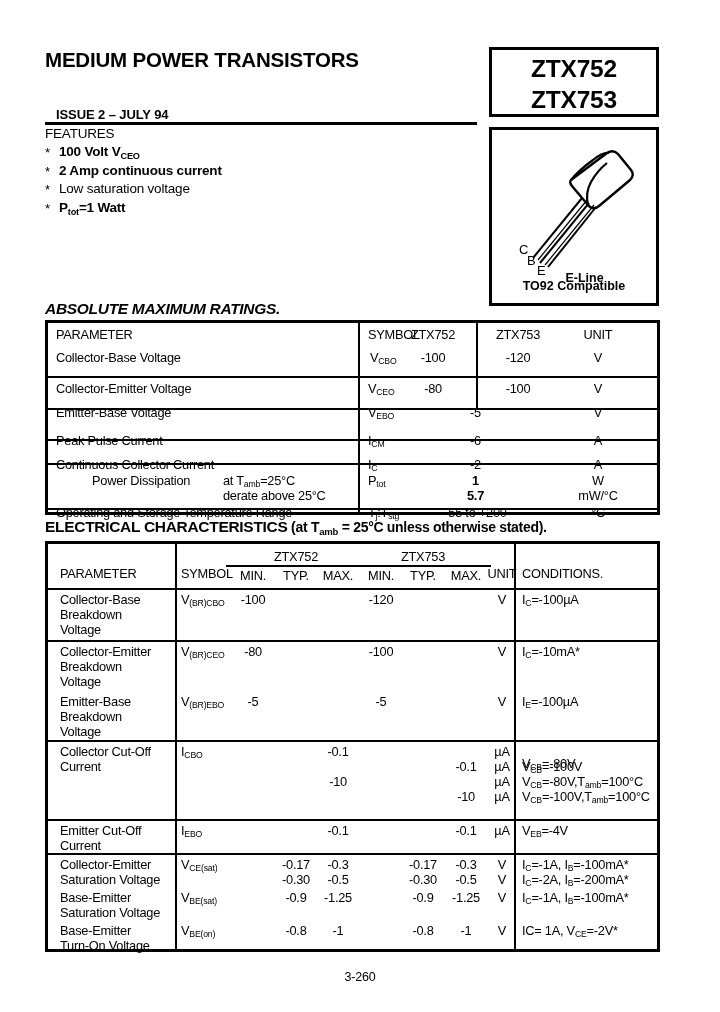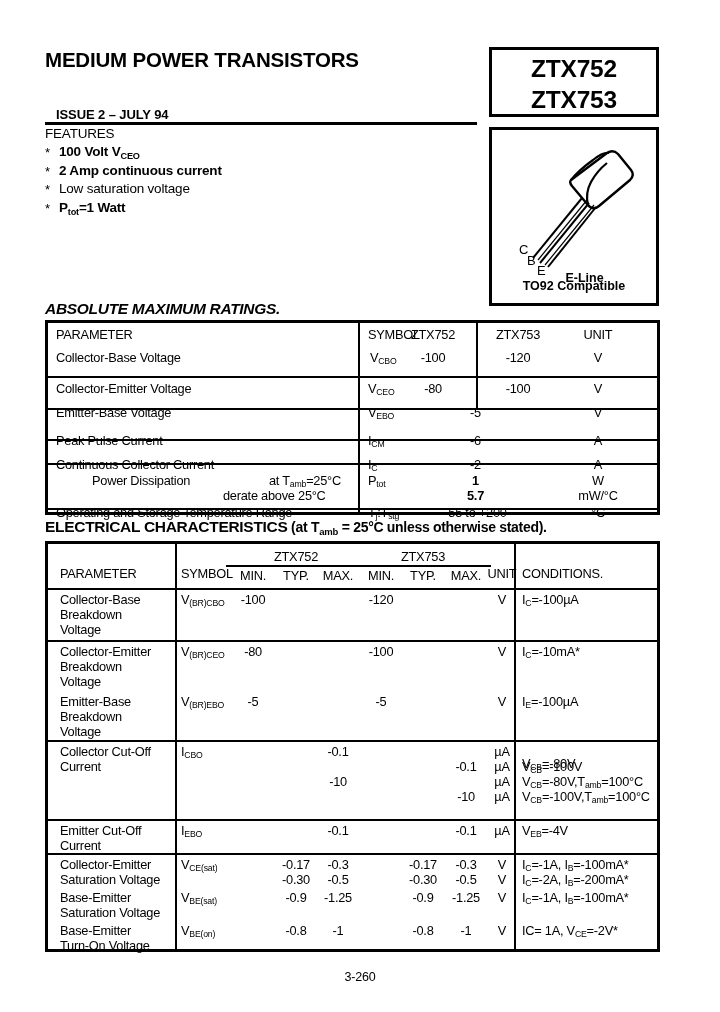--- a/index.html
+++ b/index.html
@@ -155,21 +155,21 @@
       <div class="cell ctr" style="left: 510px; top: 82px; width: 80px;">V</div>
       <div class="cell" style="left: 8px; top: 110px;">Peak Pulse Current</div>
       <div class="cell" style="left: 320px; top: 110px;">I<sub>CM</sub></div>
       <div class="cell ctr" style="left: 350px; top: 110px; width: 155px;">-6</div>
       <div class="cell ctr" style="left: 510px; top: 110px; width: 80px;">A</div>
       <div class="cell" style="left: 8px; top: 134px;">Continuous Collector Current</div>
       <div class="cell" style="left: 320px; top: 134px;">I<sub>C</sub></div>
       <div class="cell ctr" style="left: 350px; top: 134px; width: 155px;">-2</div>
       <div class="cell ctr" style="left: 510px; top: 134px; width: 80px;">A</div>
       <div class="cell" style="left: 8px; top: 150px; margin-left: 36px;">Power Dissipation</div>
-      <div class="cell" style="left: 175px; top: 150px; margin-left: 46px;">at T<sub>amb</sub>=25°C</div>
+      <div class="cell" style="left: 175px; top: 150px;">at T<sub>amb</sub>=25°C</div>
       <div class="cell" style="left: 175px; top: 165px;">derate above 25°C</div>
       <div class="cell" style="left: 320px; top: 150px;">P<sub>tot</sub></div>
       <div class="cell ctr bold" style="left: 350px; top: 150px; width: 155px;">1</div>
       <div class="cell ctr bold" style="left: 350px; top: 165px; width: 155px;">5.7</div>
       <div class="cell ctr" style="left: 510px; top: 150px; width: 80px;">W</div>
       <div class="cell ctr" style="left: 510px; top: 165px; width: 80px;">mW/°C</div>
       <div class="cell" style="left: 8px; top: 182px;">Operating and Storage Temperature Range</div>
       <div class="cell" style="left: 320px; top: 182px;">T<sub>j</sub>:T<sub>stg</sub></div>
       <div class="cell ctr" style="left: 350px; top: 182px; width: 155px;">-55 to +200</div>
       <div class="cell ctr" style="left: 510px; top: 182px; width: 80px;">°C</div>

